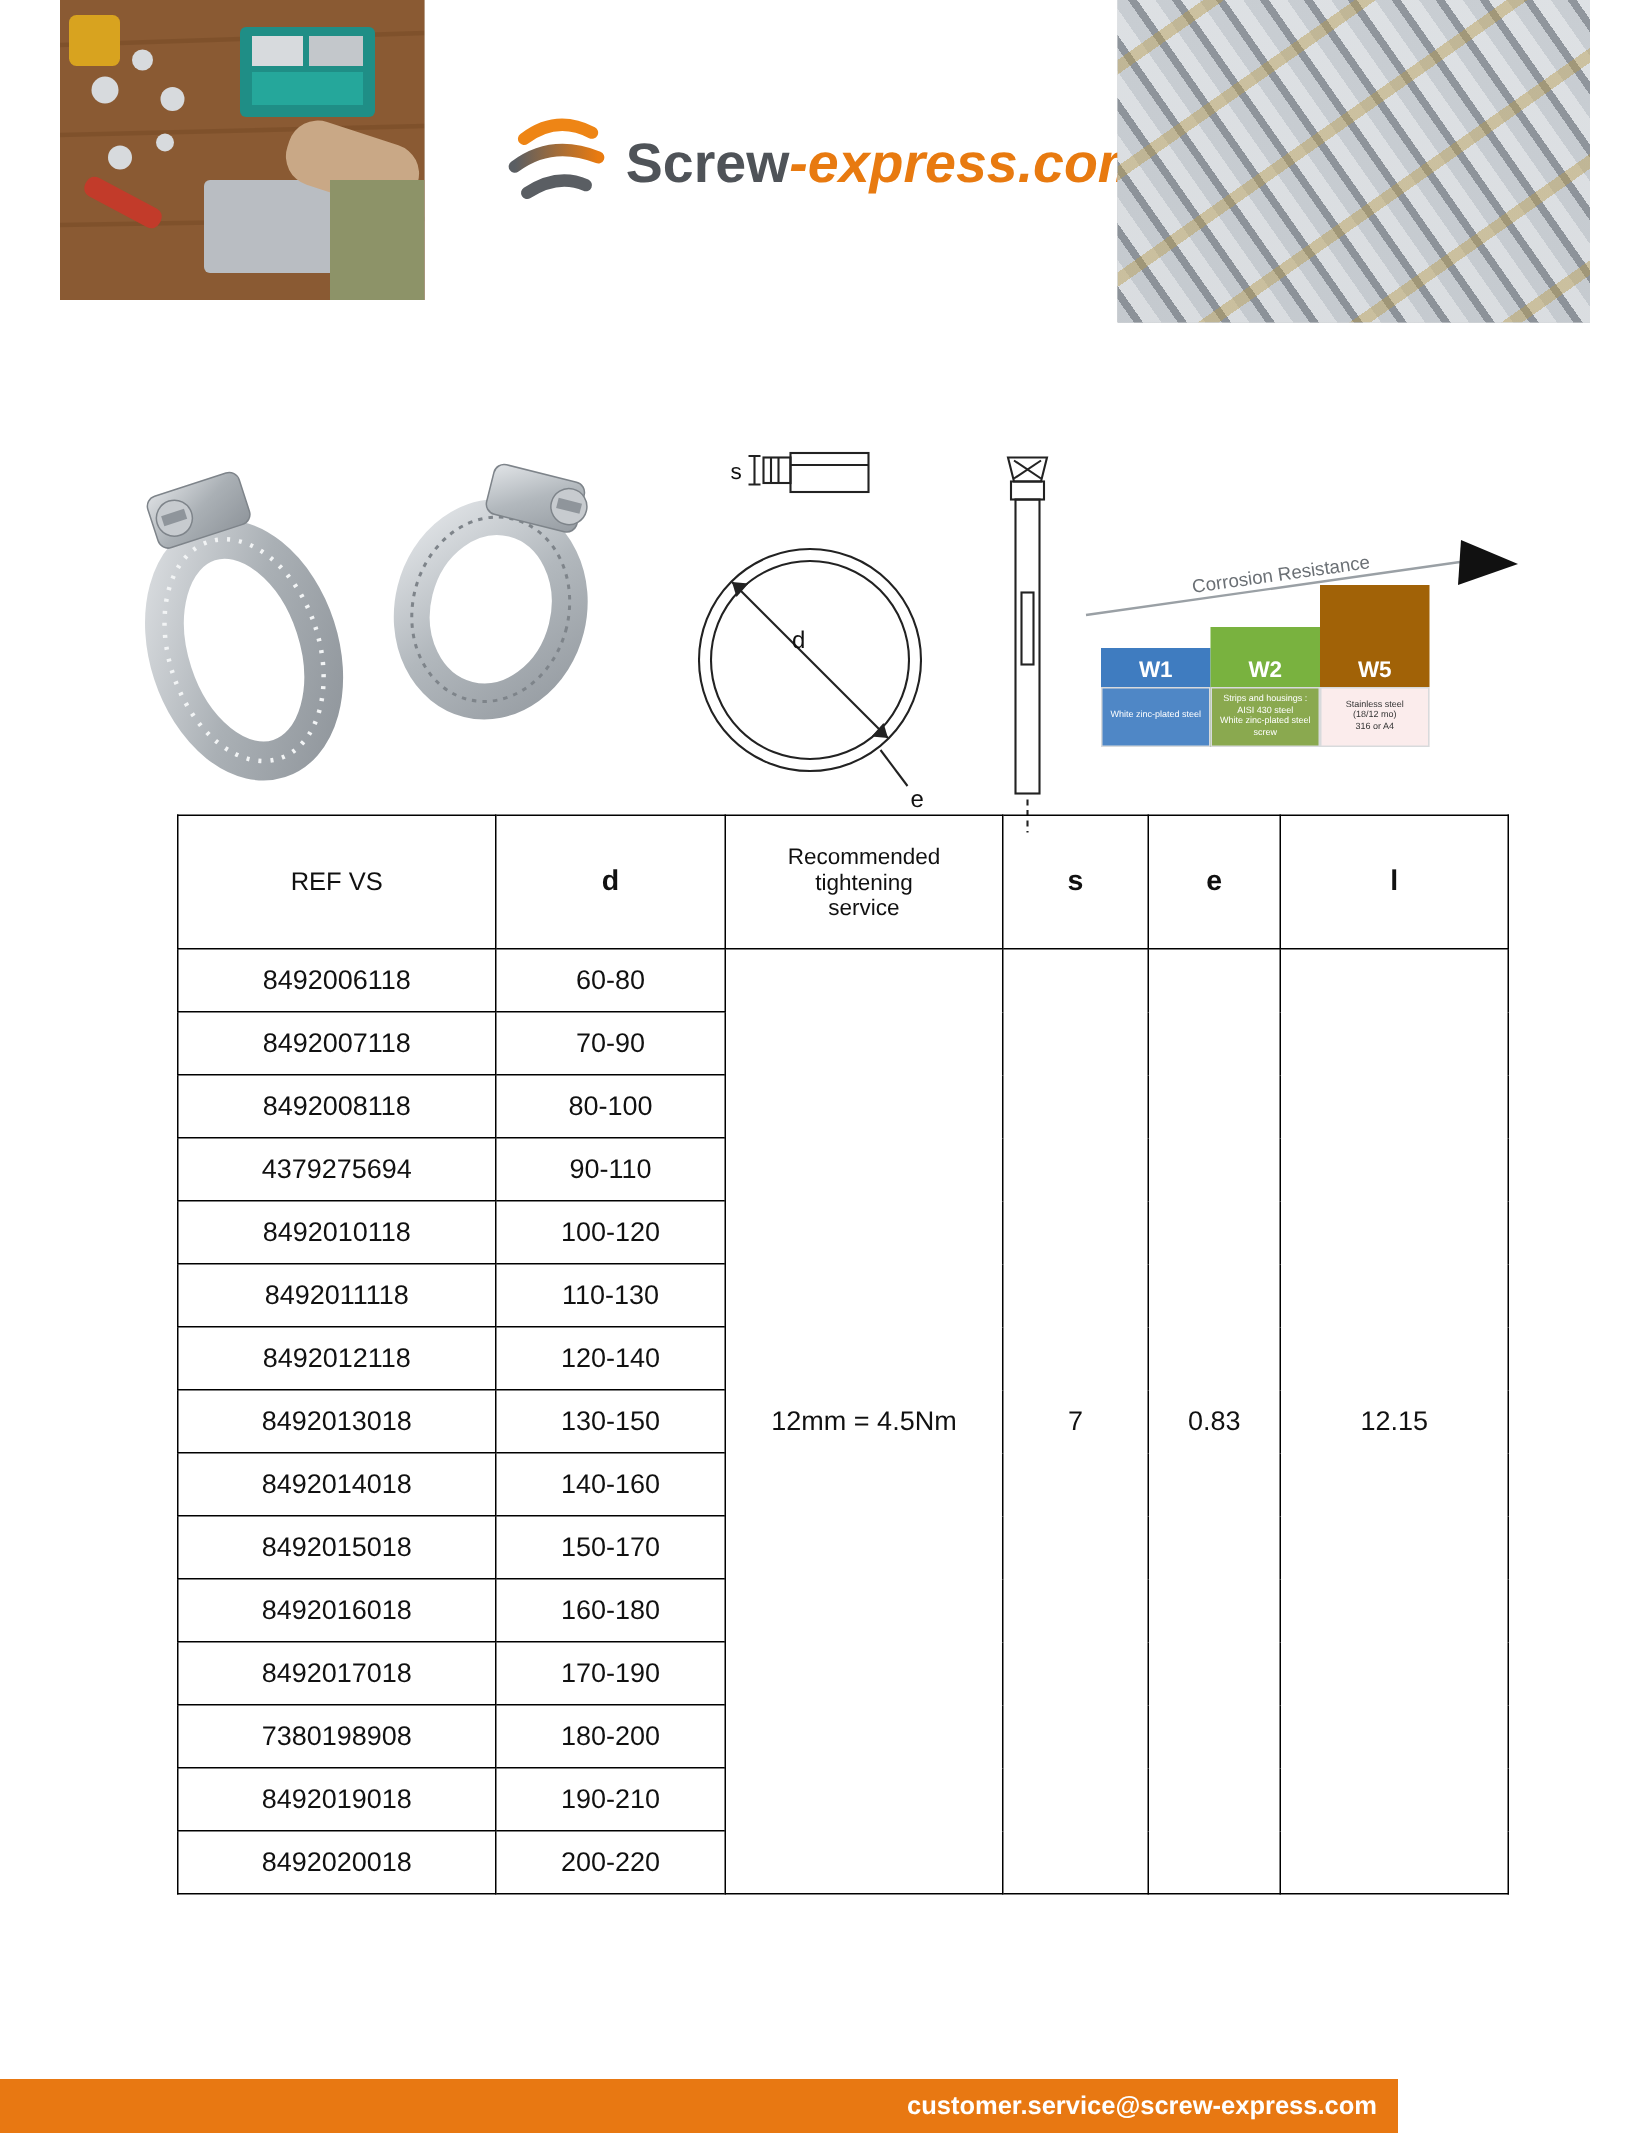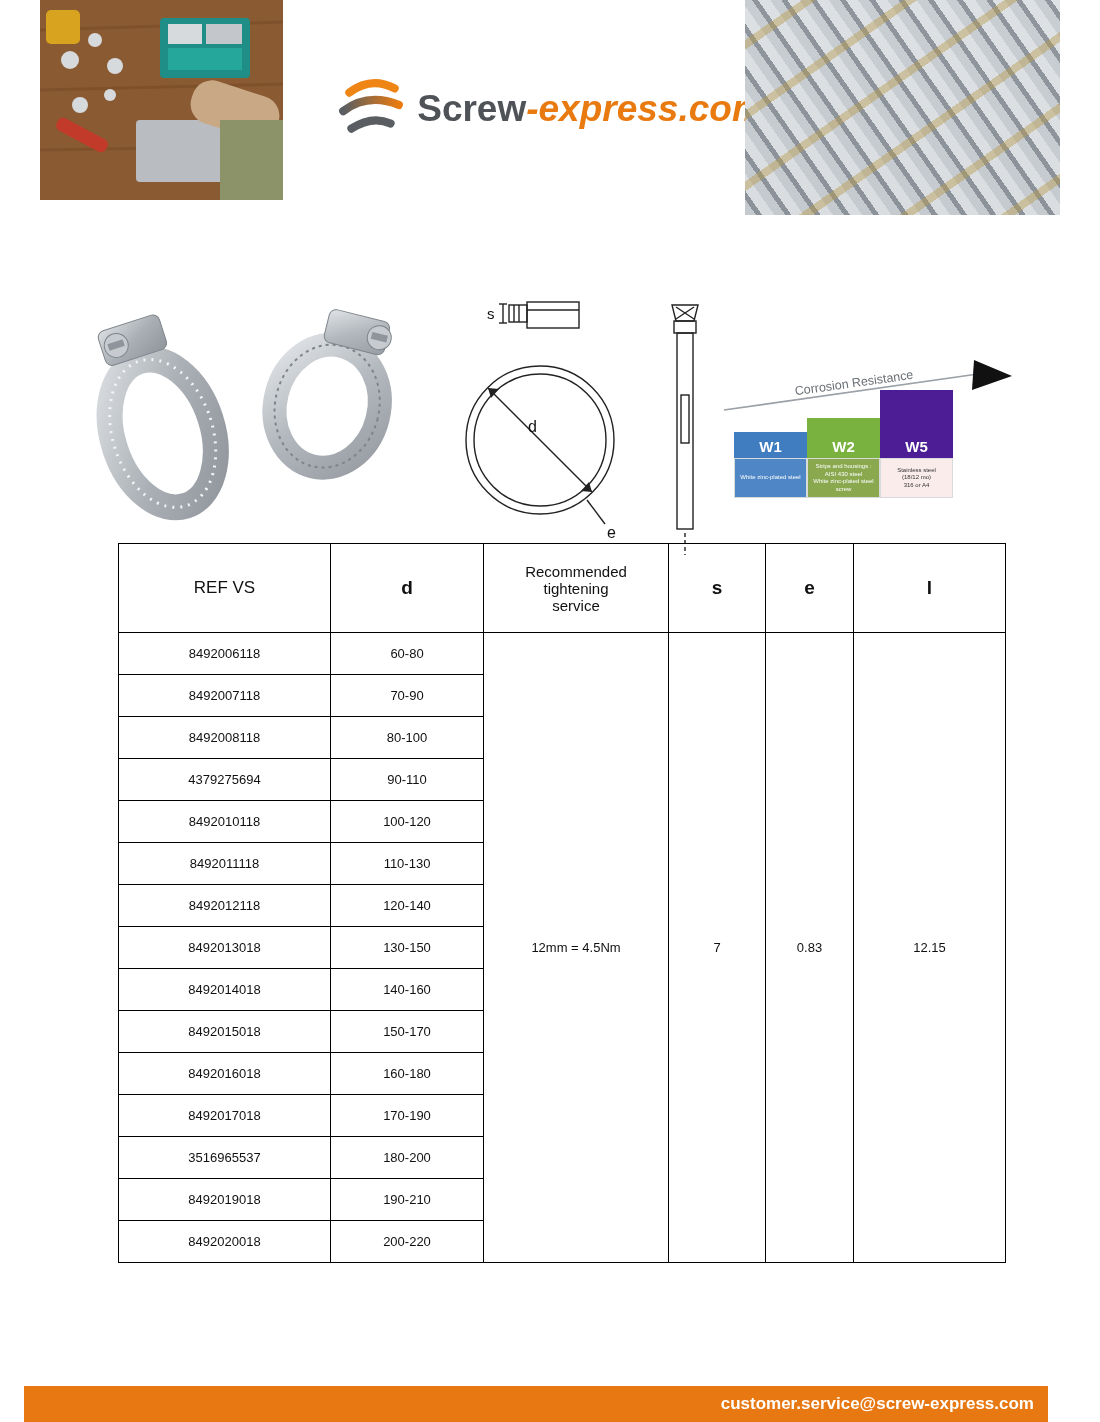--- a/index.html
+++ b/index.html
@@ -36,25 +36,25 @@
   .corr-code{color:#fff;font-weight:bold;font-size:15px;padding-bottom:3px;}
   .corr-desc{height:36px;font-size:6px;line-height:1.25;text-align:center;white-space:pre-line;
              display:flex;align-items:center;justify-content:center;padding:1px;border:0.5px solid #d8dadc;}
 
   
   table.spec{position:absolute;left:118px;top:543px;width:887px;border-collapse:collapse;table-layout:fixed;}
   table.spec th,table.spec td{border:1.4px solid #000;text-align:center;vertical-align:middle;padding:0;}
   table.spec thead th{height:88px;font-size:17px;font-weight:normal;}
   table.spec thead th.bold{font-weight:bold;font-size:19px;}
   table.spec thead th.torque{white-space:pre-line;font-size:15px;}
-  table.spec tbody td{height:41px;font-size:13px;}
+  table.spec tbody td{height:41px;font-size:18px;}
 
   
-  .footer{position:absolute;left:0;top:1386px;width:1024px;height:36px;background:#e87812;
-          display:flex;align-items:center;justify-content:flex-end;margin-left:24px;}
+  .footer{position:absolute;left:0;top:1386px;width:932px;height:36px;background:#e87812;
+          display:flex;align-items:center;justify-content:flex-end;}
   .footer span{color:#fff;font-weight:bold;font-size:17px;padding-right:14px;}
 </style>
 </head>
 <body>
 
 <div class="page">
 
   <div class="photo photo-left">
     <svg width="243" height="200" viewBox="0 0 243 200">
       <rect x="0" y="0" width="243" height="200" fill="#8a5a33"></rect>
@@ -186,21 +186,21 @@
         </div>
         <div class="corr-col">
           <div class="corr-bar" style="height: 40px; background: rgb(121, 178, 63);">
             <span class="corr-code">W2</span>
           </div>
           <div class="corr-desc" style="background: rgb(138, 169, 79); color: rgb(255, 255, 255);">Strips and housings :
 AISI 430 steel
 White zinc-plated steel screw</div>
         </div>
         <div class="corr-col">
-          <div class="corr-bar" style="height: 68px; background: #4c1d95;">
+          <div class="corr-bar" style="height: 68px; background: #a16207;">
             <span class="corr-code">W5</span>
           </div>
           <div class="corr-desc" style="background: rgb(251, 236, 236); color: rgb(51, 51, 51);">Stainless steel
 (18/12 mo)
 316 or A4</div>
         </div>
       </div>
   </div>
 
   <table class="spec">
@@ -271,21 +271,21 @@
         </tr>
         <tr>
           <td>8492016018</td>
           <td>160-180</td>
         </tr>
         <tr>
           <td>8492017018</td>
           <td>170-190</td>
         </tr>
         <tr>
-          <td>3516965537</td>
+          <td>7380198908</td>
           <td>180-200</td>
         </tr>
         <tr>
           <td>8492019018</td>
           <td>190-210</td>
         </tr>
         <tr>
           <td>8492020018</td>
           <td>200-220</td>
         </tr>

